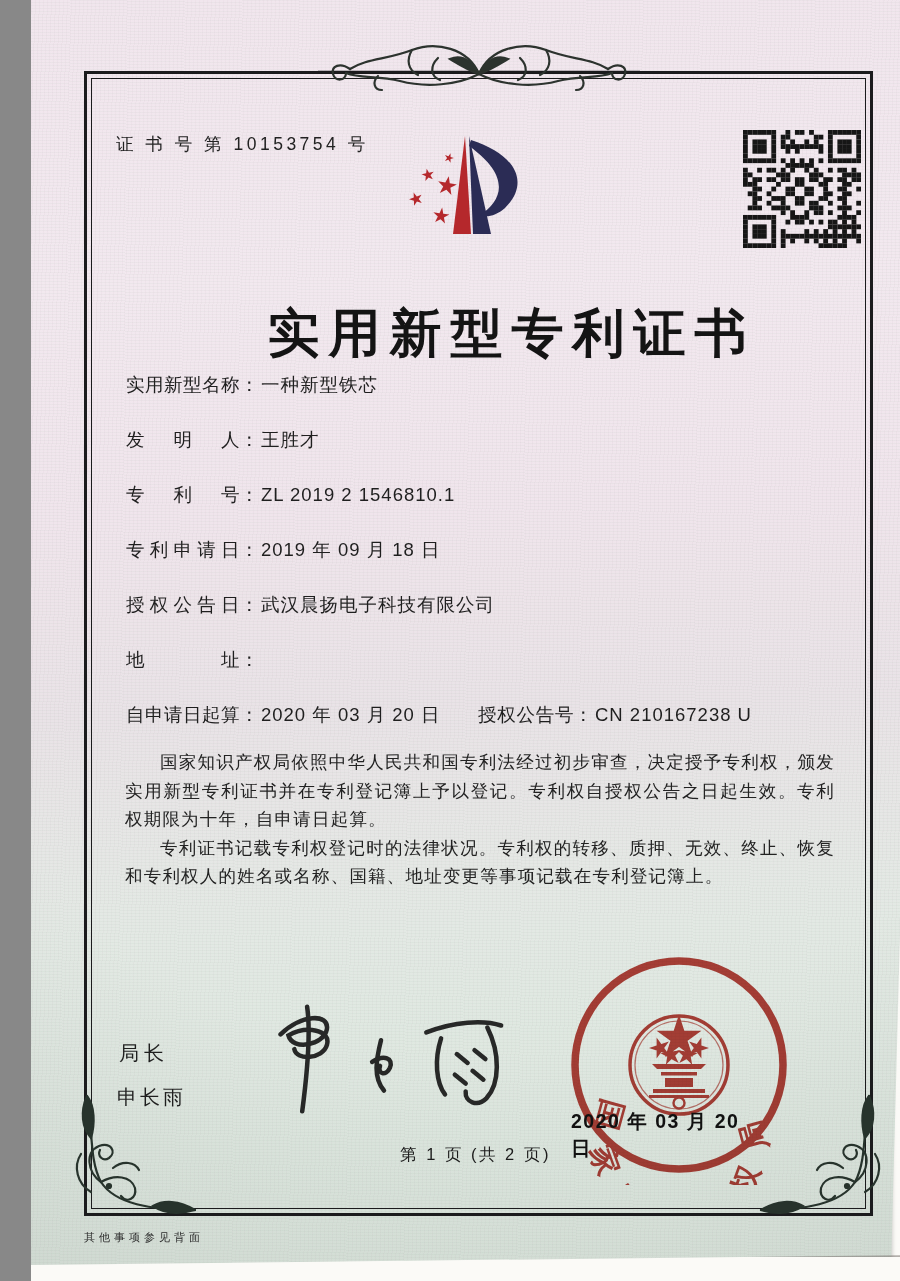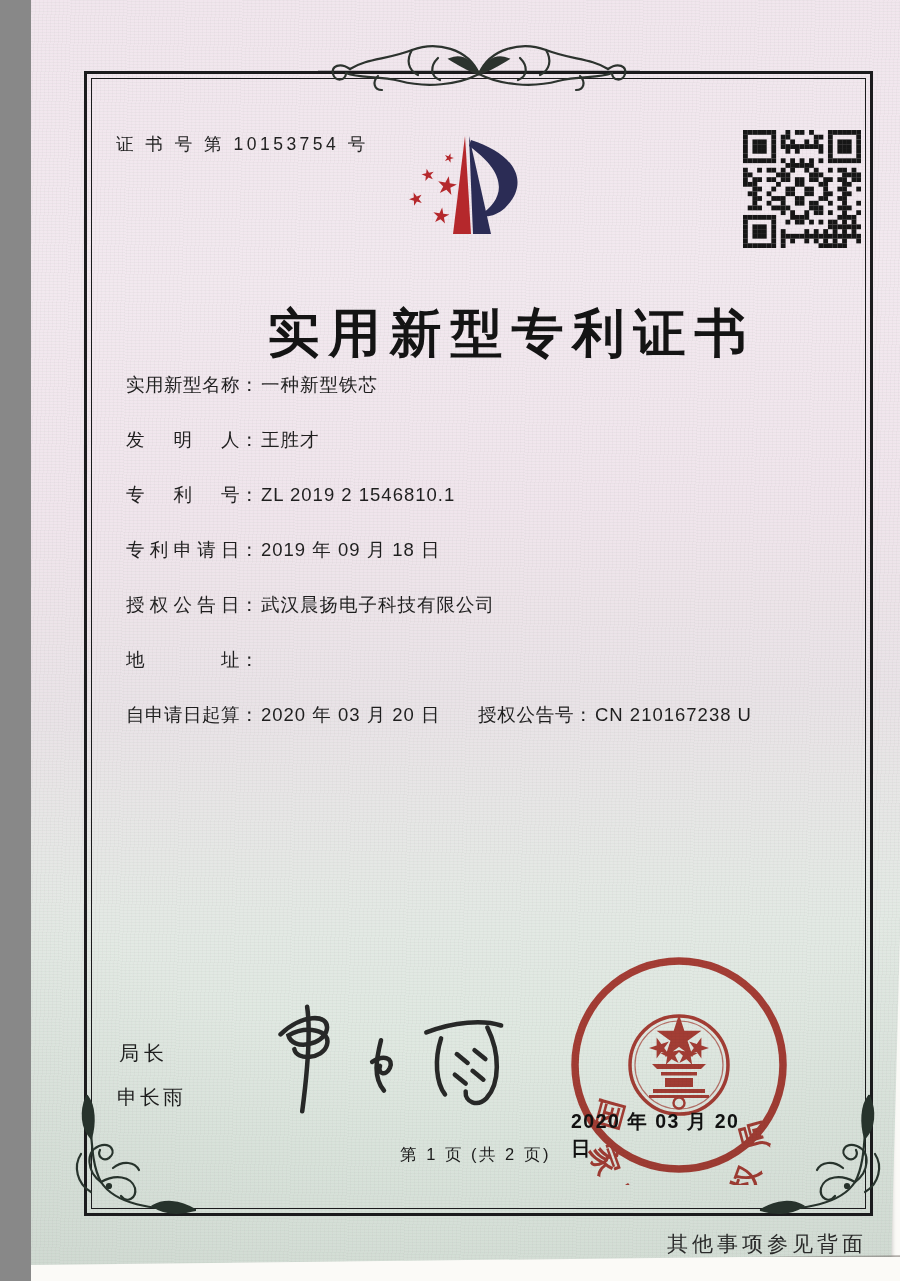--- a/index.html
+++ b/index.html
@@ -51,22 +51,22 @@
   .paras p{margin:0;text-indent:2em;}
   
   .director-label{position:absolute;left:88px;top:1040px;font-size:20px;letter-spacing:5px;}
   .director-name{position:absolute;left:86px;top:1084px;font-size:20px;letter-spacing:3px;}
   .signature{position:absolute;left:222px;top:998px;width:256px;height:122px;}
   .seal{position:absolute;left:528px;top:945px;width:240px;height:240px;opacity:.93;mix-blend-mode:multiply;}
   .seal-date{position:absolute;left:540px;top:1108px;width:190px;font-size:19.5px;
     font-weight:700;letter-spacing:1.5px;color:#111;}
   .page-indicator{position:absolute;left:53px;top:1144px;width:783px;text-align:center;
     font-size:16.5px;letter-spacing:2.5px;color:#1c1c1c;}
-  .back-note{position:absolute;left:53px;top:1230px;width:783px;text-align:right;
-    font-size:21px;letter-spacing:4px;color:#2a2a2a;}
+  .back-note{position:absolute;left:53px;top:1230px;width:783px;text-align:left;
+    font-size:11px;letter-spacing:4px;color:#2a2a2a;}
 </style>
 </head>
 <body>
 
 <div class="page">
   <div class="texture"></div>
 
   <div class="frame-outer">
     <div class="frame-inner"></div>
   </div>
@@ -494,20 +494,24 @@
         <span class="f-value">2020 年 03 月 20 日</span>
       </span>
       <span class="field-pair pair-2">
         <span class="f-label" style="width:96px">授权公告号</span>
           <span class="f-colon">：</span>
         <span class="f-value">CN 210167238 U</span>
       </span>
     </div>
   </div>
 
+  <div class="paras">
+    <p>国家知识产权局依照中华人民共和国专利法经过初步审查，决定授予专利权，颁发实用新型专利证书并在专利登记簿上予以登记。专利权自授权公告之日起生效。专利权期限为十年，自申请日起算。</p>
+    <p>专利证书记载专利权登记时的法律状况。专利权的转移、质押、无效、终止、恢复和专利权人的姓名或名称、国籍、地址变更等事项记载在专利登记簿上。</p>
+  </div>
 
   <div class="director-label">局长</div>
   <div class="director-name">申长雨</div>
   <svg class="signature" viewBox="0 0 260 122">
     <g stroke="#141414" stroke-width="4.6" fill="none" stroke-linecap="round" opacity=".9">
       <path d="M28,36 C48,16 78,14 75,31 C72,47 40,53 36,37 C54,27 80,31 75,47 C71,61 44,63 42,51"></path>
       <path d="M55,8 C59,36 55,76 50,114"></path>
       <path d="M130,42 C125,62 122,80 133,93"></path>
       <path d="M121,64 C133,56 143,60 139,70 C135,79 126,76 129,68"></path>
       <path d="M176,34 C204,23 234,21 252,27"></path>

